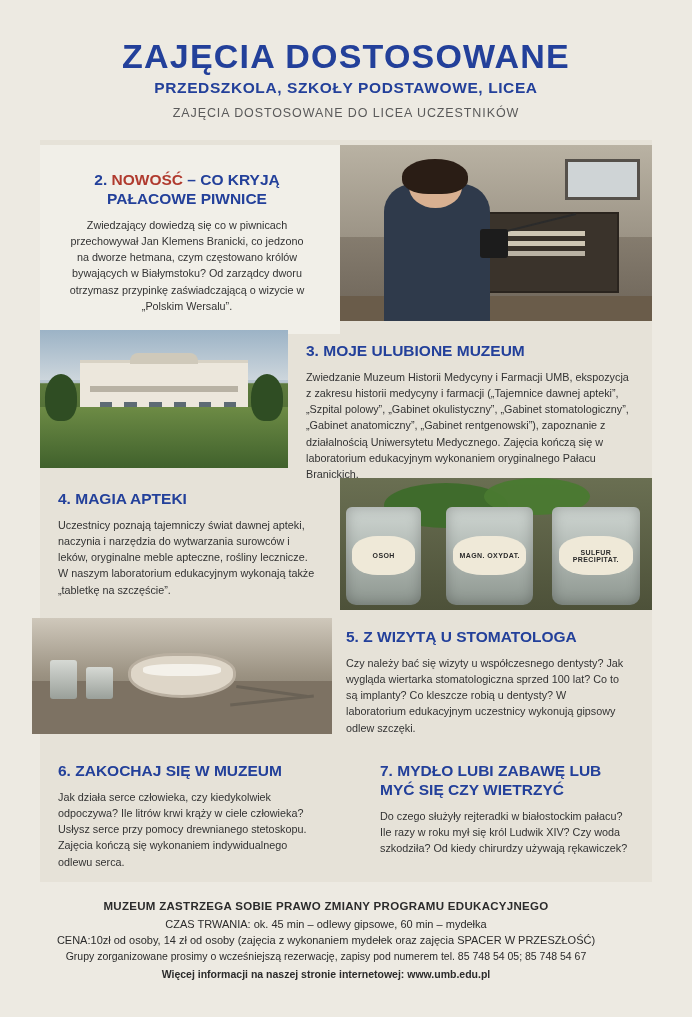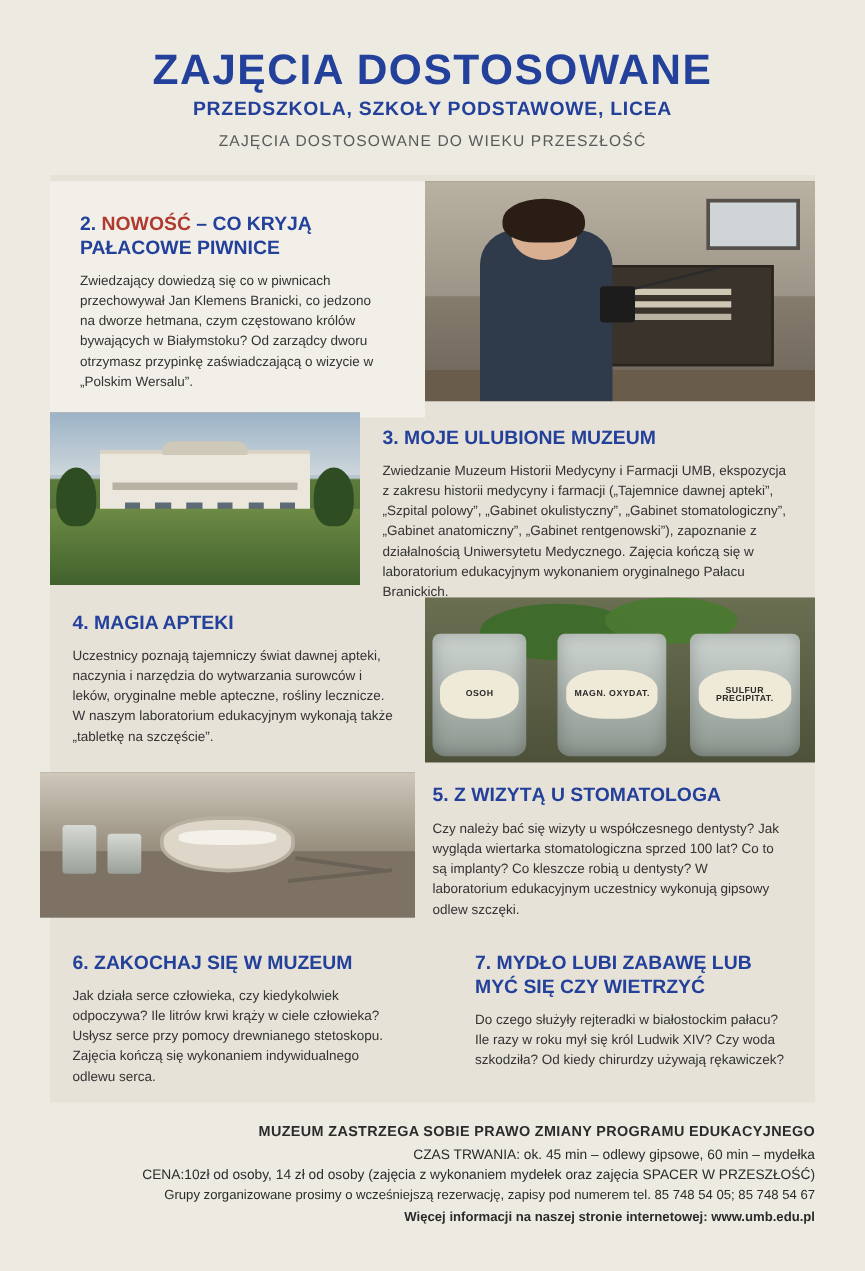--- a/index.html
+++ b/index.html
@@ -96,21 +96,21 @@
   
   #row1 {
     left: 40px;
     top: 145px;
     width: 612px;
   }
   #row1 .txt {
     width: 300px;
     background: #f1efe8;
     padding: 26px 30px 20px 24px;
-    text-align: left;
+    text-align: center;
     min-height: 176px;
   }
   #row1 .photo {
     width: 312px;
     height: 176px;
   }
 
   
   #row2 {
     left: 40px;
@@ -167,21 +167,21 @@
     width: 306px;
     padding: 10px 22px 10px 18px;
   }
 
   
   .footer {
     position: absolute;
     left: 0;
     top: 900px;
     width: 652px;
-    text-align: right;
+    text-align: center;
   }
   .footer .f1 {
     font-size: 11.5px;
     font-weight: bold;
     letter-spacing: 0.3px;
     color: #2b2b2b;
     margin-bottom: 6px;
   }
   .footer .f2 {
     font-size: 11px;
@@ -316,21 +316,21 @@
   }
 </style>
 </head>
 <body>
 
 <div class="page">
 
   <div class="header">
     <div class="title-main">ZAJĘCIA DOSTOSOWANE</div>
     <div class="title-sub">PRZEDSZKOLA, SZKOŁY PODSTAWOWE, LICEA</div>
-    <div class="title-sub2">ZAJĘCIA DOSTOSOWANE DO WIEKU PRZESZŁOŚĆ</div>
+    <div class="title-sub2">ZAJĘCIA DOSTOSOWANE DO LICEA UCZESTNIKÓW</div>
   </div>
 
   <div class="panel"></div>
 
   <div class="row" id="row1">
     <div class="txt">
       <div class="block-title">2. <span class="accent">NOWOŚĆ</span> – CO KRYJĄ PAŁACOWE PIWNICE</div>
       <div class="block-body">Zwiedzający dowiedzą się co w piwnicach przechowywał Jan Klemens Branicki, co jedzono na dworze hetmana, czym częstowano królów bywających w Białymstoku? Od zarządcy dworu otrzymasz przypinkę zaświadczającą o wizycie w „Polskim Wersalu”.</div>
     </div>
     <div class="photo">

